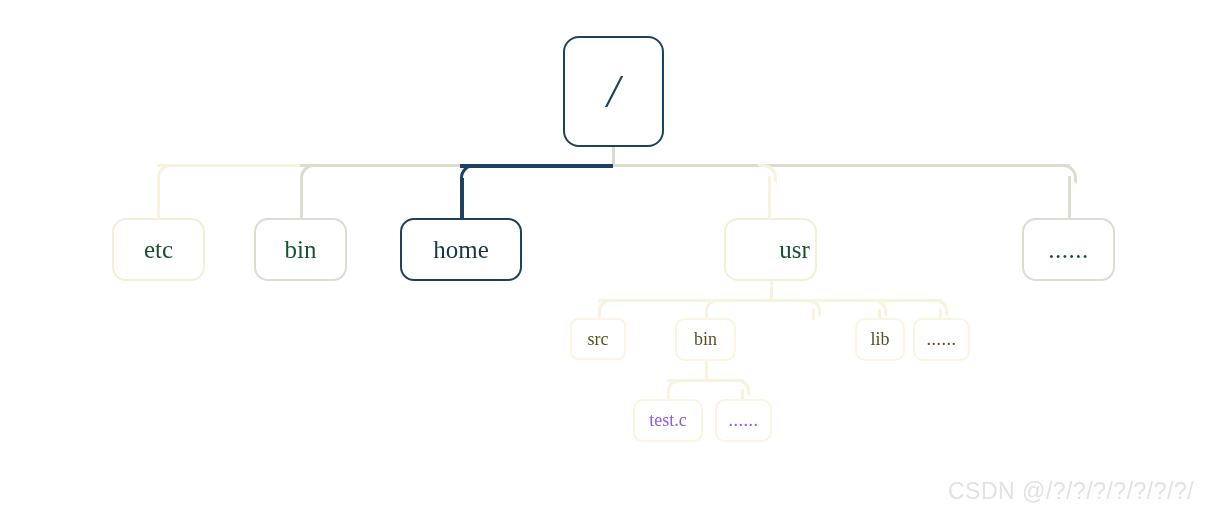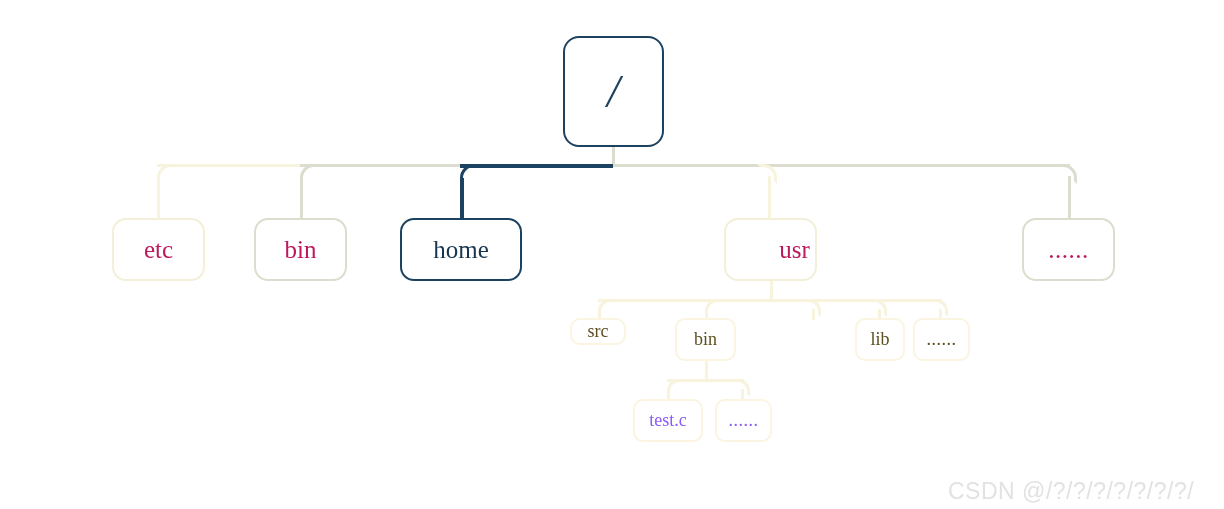--- a/index.html
+++ b/index.html
@@ -54,21 +54,21 @@
     border-radius: 16px;
     color: #1d4260;
     font-size: 46px;
     font-style: italic;
     line-height: 1;
   }
   .node-l2 {
     border-width: 2px;
     border-radius: 14px;
     font-size: 25px;
-    color: #be185d;
+    color: #14532d;
   }
   .node-l2.sel {
     border-width: 2.8px;
     border-color: #1d4260;
     color: #18364f;
   }
   .node-l2.cream { border-color: #f4efd9; }
   .node-l2.gray  { border-color: #dcdccf; }
 
   .node-l3 {
@@ -191,21 +191,21 @@
   <div class="node node-l2 cream" style="left:112px; top:218px; width:93px; height:63px;">etc</div>
 
   <div class="node node-l2 gray" style="left:254px; top:218px; width:93px; height:63px;">bin</div>
 
   <div class="node node-l2 sel" style="left:400px; top:218px; width:122px; height:63px;">home</div>
 
   <div class="node node-l2 cream" style="left:724px; top:218px; width:93px; height:63px;padding-left:48px;">usr</div>
 
   <div class="node node-l2 gray dots" style="left:1022px; top:218px; width:93px; height:63px;">......</div>
 
-  <div class="node node-l3" style="left:570px; top:318px; width:56px; height:27px;">src</div>
+  <div class="node node-l3" style="left:570px; top:318px; width:56px; height:42px;border-radius:8px;">src</div>
 
   <div class="node node-l3" style="left:675px; top:318px; width:61px; height:43px;">bin</div>
 
 
   <div class="node node-l3" style="left:855px; top:318px; width:50px; height:43px;">lib</div>
 
   <div class="node node-l3 dots" style="left:913px; top:318px; width:57px; height:43px;">......</div>
 
   <div class="node node-l4" style="left:633px; top:399px; width:70px; height:43px;">test.c</div>
 

